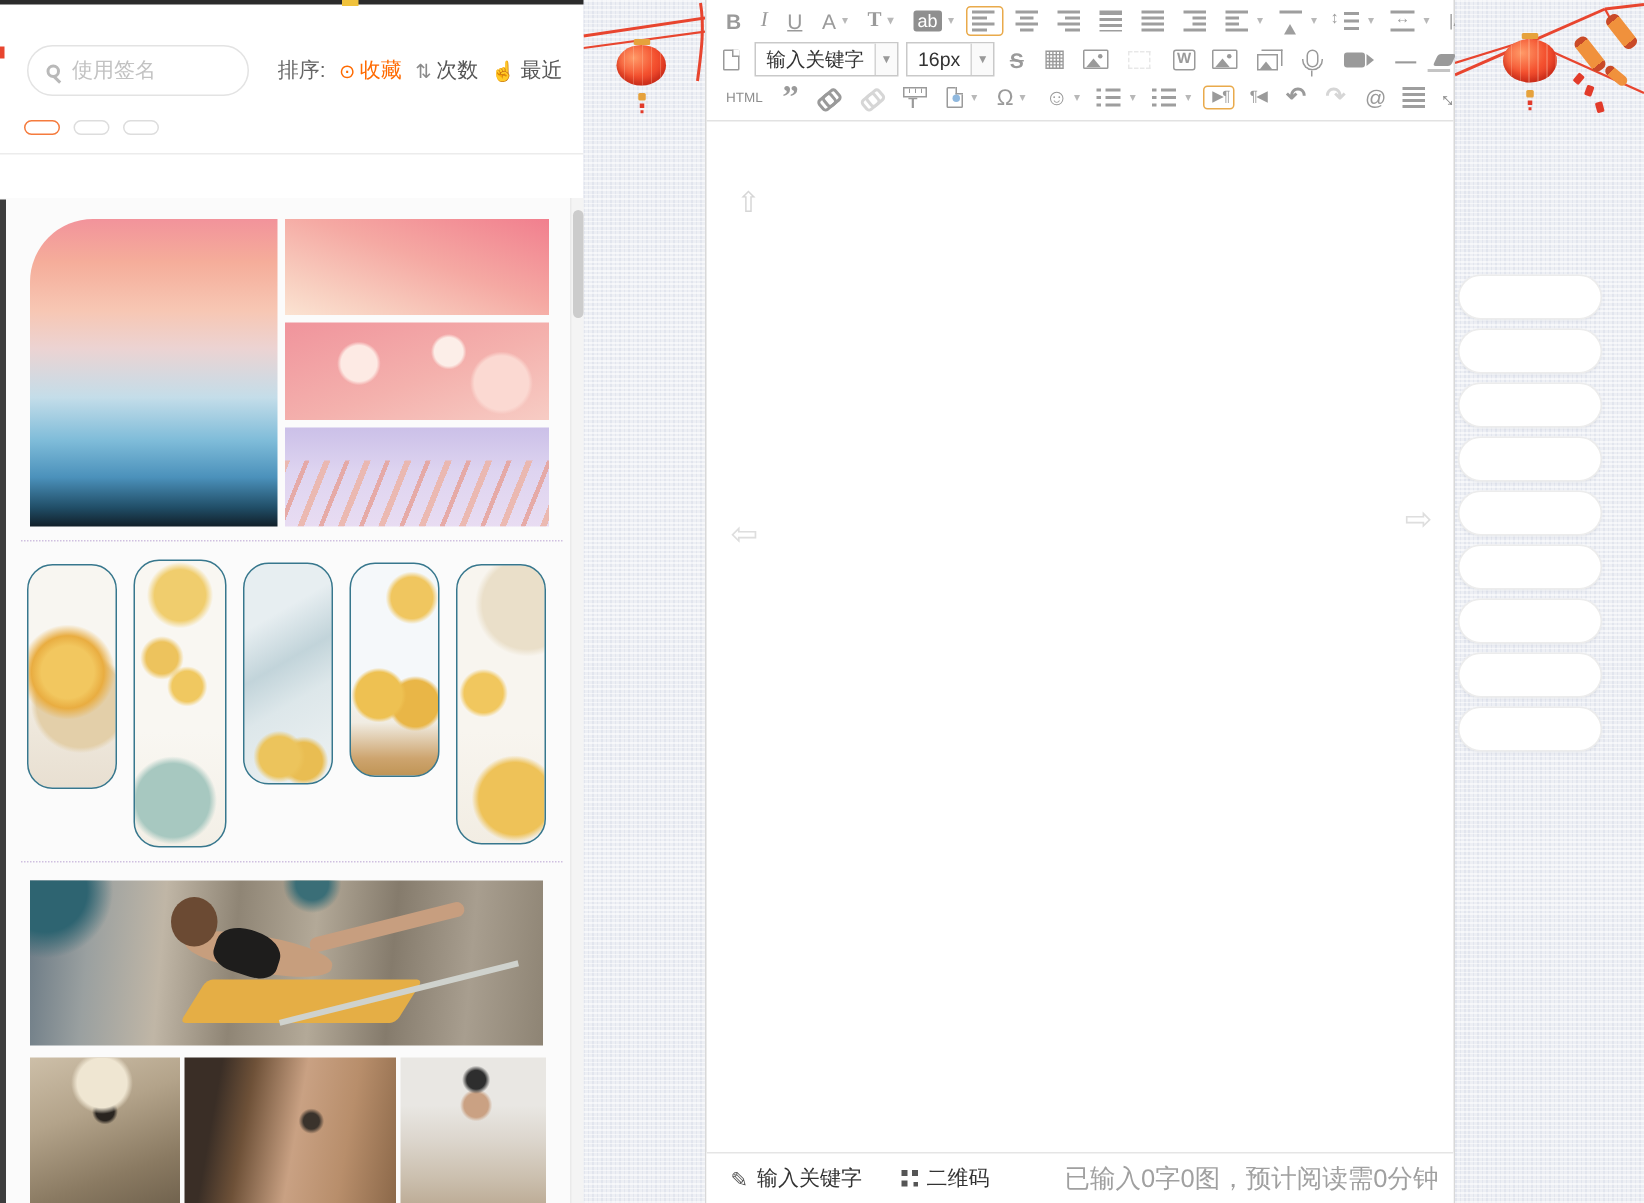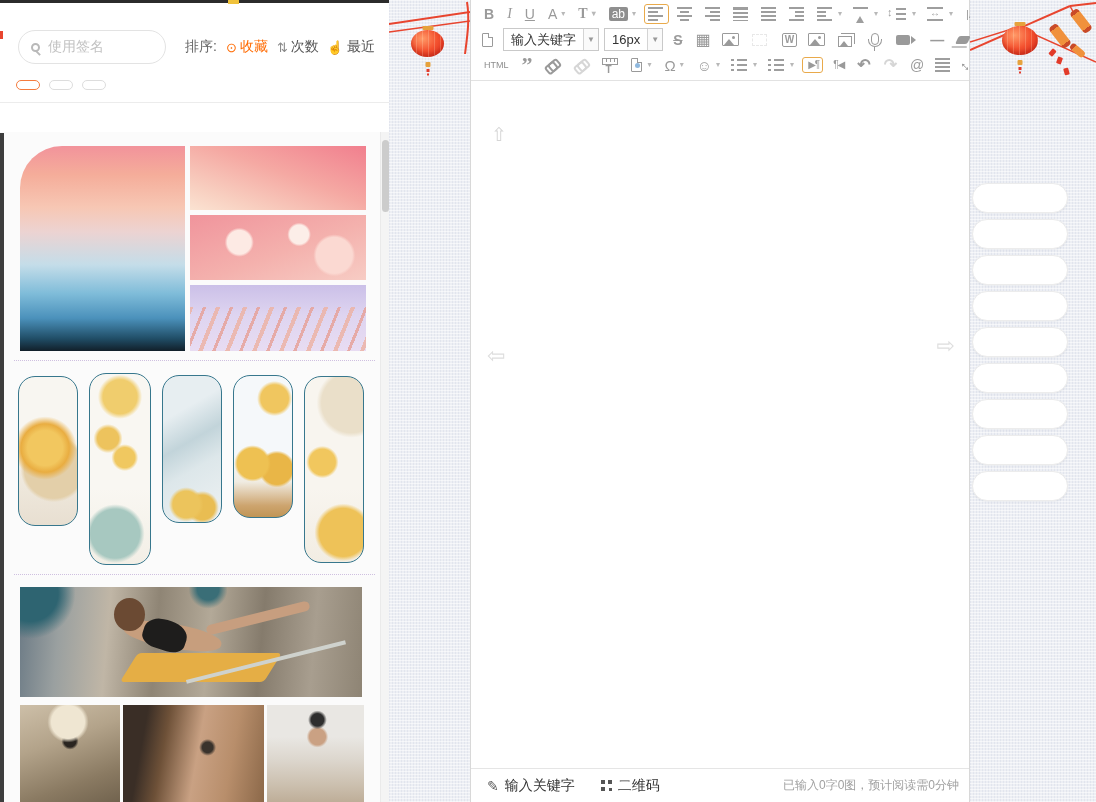--- a/index.html
+++ b/index.html
@@ -179,21 +179,21 @@
   #hint-left{left:16px;top:262px;display:flex;align-items:center;gap:10px}
   #hint-left .h-arrow{font-size:22px;color:#dedede}
   #hint-right{right:14px;top:252px;display:flex;align-items:center;gap:8px}
   #hint-right .h-arrow{font-size:22px;color:#dedede}
 
   
   #ed-footer{position:absolute;left:0;right:0;bottom:0;height:34px;border-top:1px solid #e5e5e5;display:flex;align-items:center;padding:0 10px 0 16px;background:#fff}
   .ft-item{display:inline-flex;align-items:center;gap:6px;font-size:14px;color:#333;cursor:pointer;margin-right:26px}
   .ft-item .pen{color:#555;font-size:14px}
   .s-qr{width:11px;height:11px;display:inline-block;background:linear-gradient(#555,#555) 0 0/4px 4px no-repeat,linear-gradient(#555,#555) 100% 0/4px 4px no-repeat,linear-gradient(#555,#555) 0 100%/4px 4px no-repeat,linear-gradient(#555,#555) 100% 100%/3px 3px no-repeat}
-  #ed-stats{margin-left:auto;font-size:12px;color:#a0a0a0}
+  #ed-stats{margin-left:auto;font-size:17px;color:#a0a0a0}
 
   
   #right-strip{position:absolute;left:970px;top:0;width:126px;height:802px}
   #actions{position:absolute;left:2px;top:183px;display:flex;flex-direction:column;gap:6px}
   .act-btn{width:96px;height:30px;background:#fff;border:1px solid #ececec;border-radius:15px;font-size:14px;color:#4a4a4a;display:flex;align-items:center;justify-content:center;cursor:pointer;box-shadow:0 1px 2px rgba(80,90,120,.08);font-family:"Liberation Sans",sans-serif}
 </style>
 </head>
 <body>
 
 <div id="left-panel">

